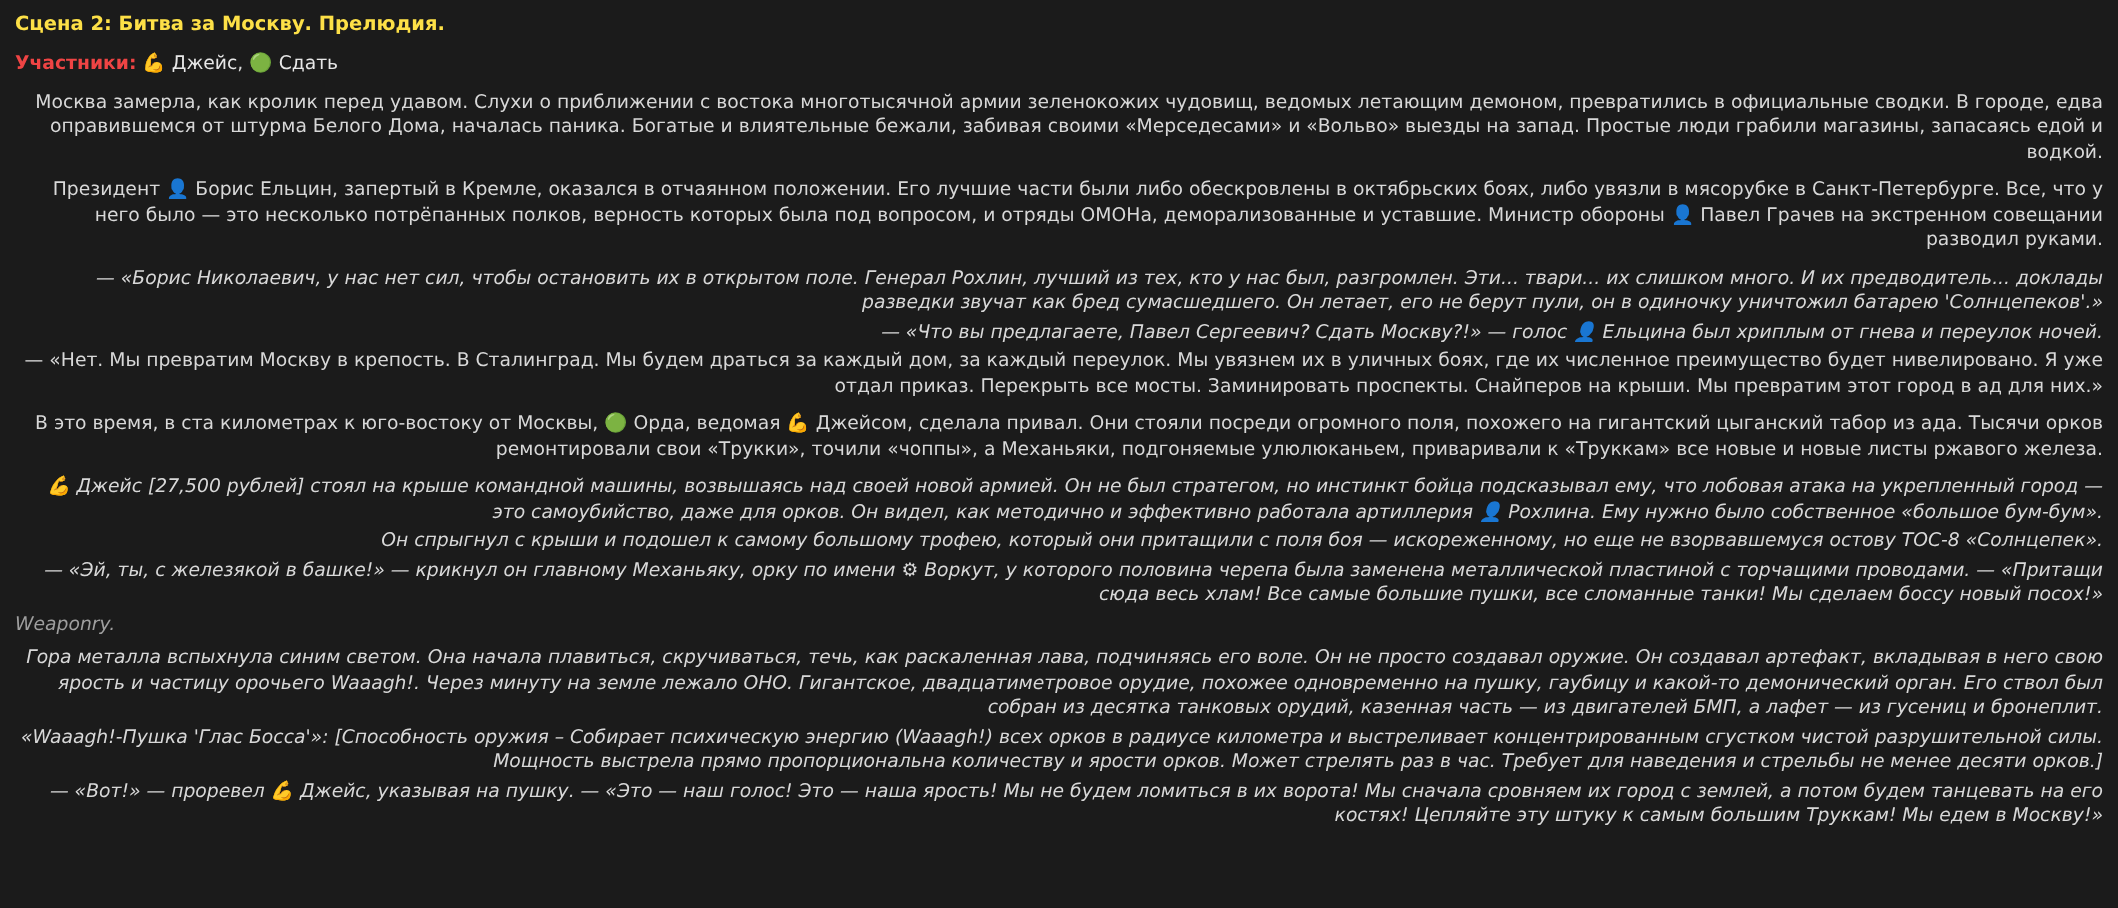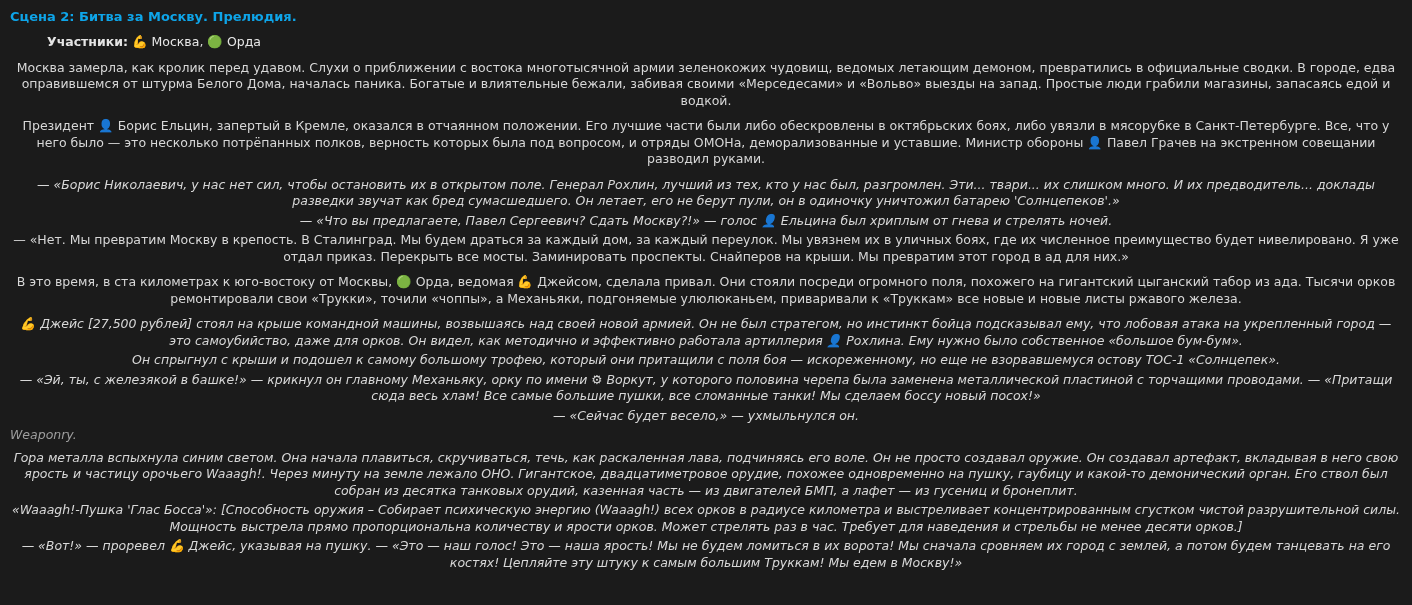--- a/index.html
+++ b/index.html
@@ -16,38 +16,37 @@
     color: #d8d8d8;
   }
   .page {
     padding: 6px 10px 8px 10px;
     box-sizing: border-box;
     width: 1412px;
   }
   .scene-title {
     font-weight: bold;
     font-size: 13px;
-    color: #0ea5e9;
+    color: #fde047;
     margin: 2px 0 9px 0;
   }
   .participants {
     margin: 0 0 9px 0;
     font-size: 12.5px;
   }
   .participants .plabel {
     font-weight: bold;
-    color: #e5e5e5;
-    margin-left: 37px;
+    color: #ef4444;
   }
   .participants .pname {
     color: #e7e7e7;
   }
   p.para {
     margin: 0 0 9px 0;
-    text-align: center;
+    text-align: right;
   }
   p.tight {
     margin: 0 0 3px 0;
     font-style: italic;
   }
   .weaponry {
     font-style: italic;
     color: #9e9e9e;
     margin: 0 0 6px 0;
   }
@@ -62,48 +61,47 @@
 <body>
 
 <div class="page">
 
   <div class="scene-title">Сцена 2: Битва за Москву. Прелюдия.</div>
 
   <div class="participants">
     <span class="plabel">Участники:</span>
     <span>
       <span class="icon icon-muscle">💪</span>
-      <span class="pname">Москва</span><span>,</span>
+      <span class="pname">Джейс</span><span>,</span>
     </span>
     <span>
       <span class="icon icon-green">🟢</span>
-      <span class="pname">Орда</span>
+      <span class="pname">Сдать</span>
     </span>
   </div>
 
   <p class="para">Москва замерла, как кролик перед удавом. Слухи о приближении с востока многотысячной армии зеленокожих чудовищ, ведомых летающим демоном, превратились в официальные сводки. В городе, едва оправившемся от штурма Белого Дома, началась паника. Богатые и влиятельные бежали, забивая своими «Мерседесами» и «Вольво» выезды на запад. Простые люди грабили магазины, запасаясь едой и водкой.</p>
 
   <p class="para">Президент 👤 Борис Ельцин, запертый в Кремле, оказался в отчаянном положении. Его лучшие части были либо обескровлены в октябрьских боях, либо увязли в мясорубке в Санкт-Петербурге. Все, что у него было — это несколько потрёпанных полков, верность которых была под вопросом, и отряды ОМОНа, деморализованные и уставшие. Министр обороны 👤 Павел Грачев на экстренном совещании разводил руками.</p>
 
   <p class="para tight">— «Борис Николаевич, у нас нет сил, чтобы остановить их в открытом поле. Генерал Рохлин, лучший из тех, кто у нас был, разгромлен. Эти... твари... их слишком много. И их предводитель... доклады разведки звучат как бред сумасшедшего. Он летает, его не берут пули, он в одиночку уничтожил батарею 'Солнцепеков'.»</p>
 
-  <p class="para tight">— «Что вы предлагаете, Павел Сергеевич? Сдать Москву?!» — голос 👤 Ельцина был хриплым от гнева и стрелять ночей.</p>
+  <p class="para tight">— «Что вы предлагаете, Павел Сергеевич? Сдать Москву?!» — голос 👤 Ельцина был хриплым от гнева и переулок ночей.</p>
 
   <p class="para">— «Нет. Мы превратим Москву в крепость. В Сталинград. Мы будем драться за каждый дом, за каждый переулок. Мы увязнем их в уличных боях, где их численное преимущество будет нивелировано. Я уже отдал приказ. Перекрыть все мосты. Заминировать проспекты. Снайперов на крыши. Мы превратим этот город в ад для них.»</p>
 
   <p class="para">В это время, в ста километрах к юго-востоку от Москвы, 🟢 Орда, ведомая 💪 Джейсом, сделала привал. Они стояли посреди огромного поля, похожего на гигантский цыганский табор из ада. Тысячи орков ремонтировали свои «Трукки», точили «чоппы», а Механьяки, подгоняемые улюлюканьем, приваривали к «Труккам» все новые и новые листы ржавого железа.</p>
 
   <p class="para tight">💪 Джейс [27,500 рублей] стоял на крыше командной машины, возвышаясь над своей новой армией. Он не был стратегом, но инстинкт бойца подсказывал ему, что лобовая атака на укрепленный город — это самоубийство, даже для орков. Он видел, как методично и эффективно работала артиллерия 👤 Рохлина. Ему нужно было собственное «большое бум-бум».</p>
 
-  <p class="para tight">Он спрыгнул с крыши и подошел к самому большому трофею, который они притащили с поля боя — искореженному, но еще не взорвавшемуся остову ТОС-1 «Солнцепек».</p>
+  <p class="para tight">Он спрыгнул с крыши и подошел к самому большому трофею, который они притащили с поля боя — искореженному, но еще не взорвавшемуся остову ТОС-8 «Солнцепек».</p>
 
   <p class="para tight">— «Эй, ты, с железякой в башке!» — крикнул он главному Механьяку, орку по имени ⚙ Воркут, у которого половина черепа была заменена металлической пластиной с торчащими проводами. — «Притащи сюда весь хлам! Все самые большие пушки, все сломанные танки! Мы сделаем боссу новый посох!»</p>
 
 
-  <p class="para tight">— «Сейчас будет весело,» — ухмыльнулся он.</p>
 
   <p class="weaponry">Weaponry.</p>
 
   <p class="para tight">Гора металла вспыхнула синим светом. Она начала плавиться, скручиваться, течь, как раскаленная лава, подчиняясь его воле. Он не просто создавал оружие. Он создавал артефакт, вкладывая в него свою ярость и частицу орочьего Waaagh!. Через минуту на земле лежало ОНО. Гигантское, двадцатиметровое орудие, похожее одновременно на пушку, гаубицу и какой-то демонический орган. Его ствол был собран из десятка танковых орудий, казенная часть — из двигателей БМП, а лафет — из гусениц и бронеплит.</p>
 
   <p class="para tight">«Waaagh!-Пушка 'Глас Босса'»: [Способность оружия – Собирает психическую энергию (Waaagh!) всех орков в радиусе километра и выстреливает концентрированным сгустком чистой разрушительной силы. Мощность выстрела прямо пропорциональна количеству и ярости орков. Может стрелять раз в час. Требует для наведения и стрельбы не менее десяти орков.]</p>
 
 
   <p class="para tight">— «Вот!» — проревел 💪 Джейс, указывая на пушку. — «Это — наш голос! Это — наша ярость! Мы не будем ломиться в их ворота! Мы сначала сровняем их город с землей, а потом будем танцевать на его костях! Цепляйте эту штуку к самым большим Труккам! Мы едем в Москву!»</p>
 

